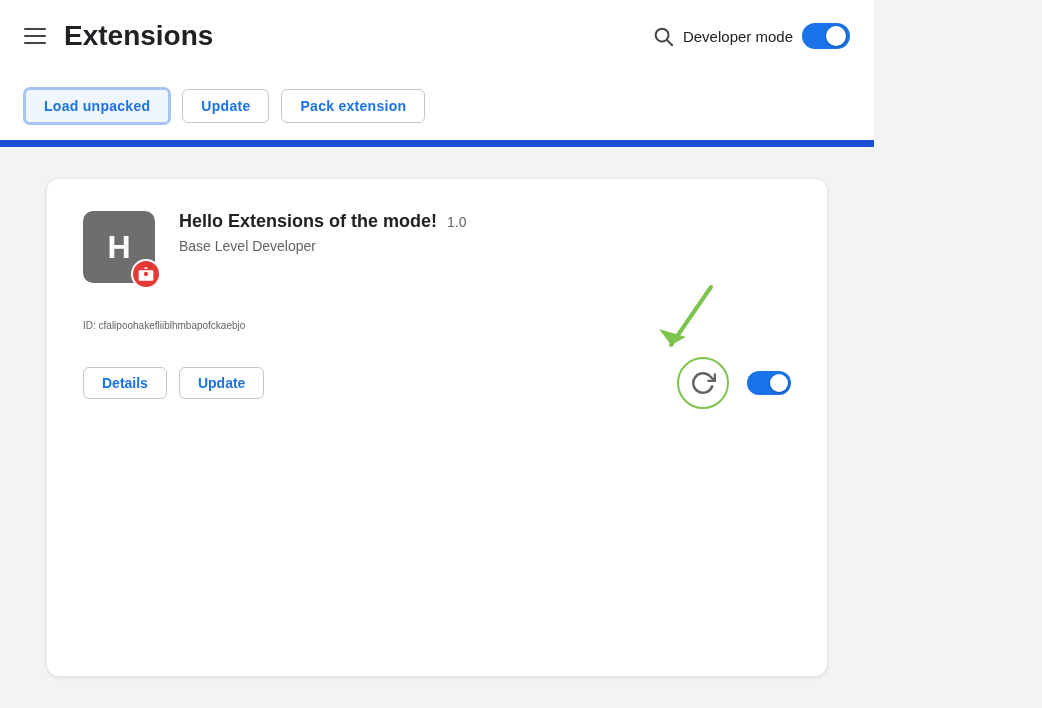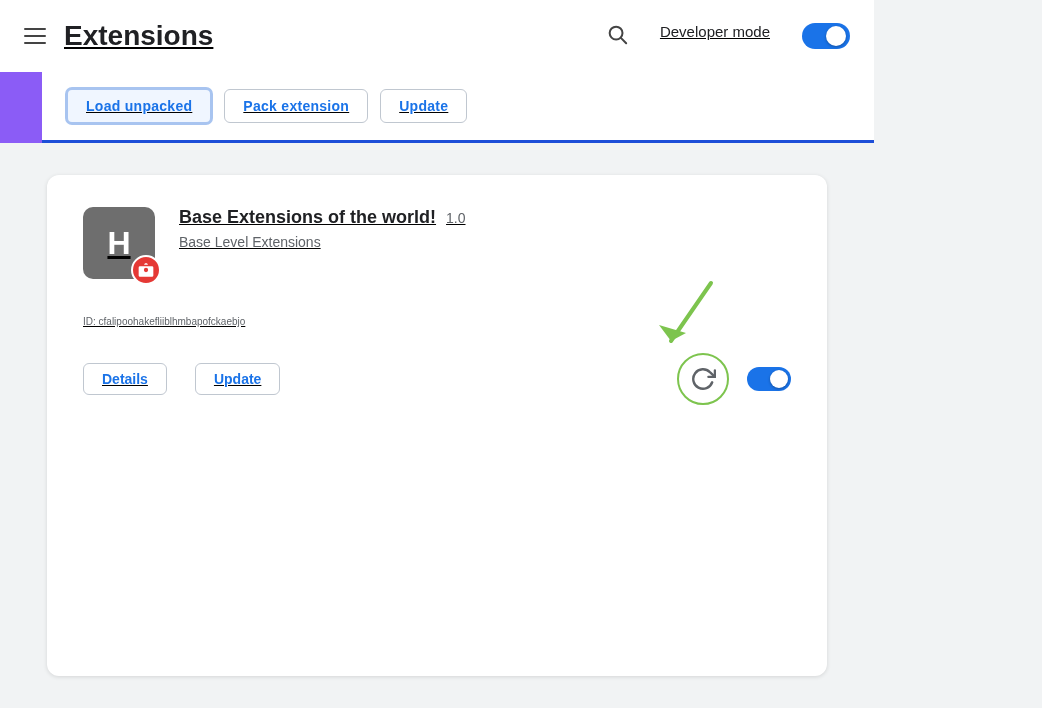--- a/index.html
+++ b/index.html
@@ -10,26 +10,25 @@
 
     body {
       font-family: 'Segoe UI', Arial, sans-serif;
       background: #f1f3f4;
       width: 1042px;
       height: 708px;
       overflow: hidden;
     }
 
     .page {
-      background: #8b5cf6;
+      background: #15803d;
       width: 874px;
       height: 708px;
       display: flex;
       flex-direction: column;
-      text-decoration: underline;
     }
 
     
     .header {
       display: flex;
       align-items: center;
       padding: 0 24px;
       height: 72px;
       background: #fff;
       border-bottom: none;
@@ -55,22 +54,22 @@
 
     .header-title {
       font-size: 28px;
       font-weight: 600;
       color: #202124;
       flex: 1;
     }
 
     .header-right {
       display: flex;
-      align-items: flex-start;
-      gap: 32px;
+      align-items: center;
+      gap: 9px;
     }
 
     .search-icon-wrap {
       color: #444;
       font-size: 20px;
       cursor: pointer;
       display: flex;
       align-items: center;
     }
 
@@ -106,23 +105,22 @@
       right: 4px;
       box-shadow: 0 1px 3px rgba(0,0,0,0.3);
     }
 
     
     .toolbar {
       display: flex;
       align-items: center;
       padding: 16px 24px;
       gap: 12px;
-      border-bottom: 3px solid #1d4ed8;
-      background: #fff;
-      margin-left: 42px;
+      border-bottom: 7px solid #1d4ed8;
+      background: #fff;
     }
 
     .toolbar-btn {
       padding: 8px 18px;
       border: 1.5px solid #c0c7d0;
       border-radius: 6px;
       background: #fff;
       color: #1a73e8;
       font-size: 14px;
       font-weight: 600;
@@ -238,21 +236,21 @@
     }
 
     .card-bottom {
       display: flex;
       align-items: center;
       justify-content: space-between;
     }
 
     .card-actions {
       display: flex;
-      gap: 28px;
+      gap: 12px;
     }
 
     .card-action-btn {
       padding: 7px 18px;
       border: 1.5px solid #c0c7d0;
       border-radius: 6px;
       background: #fff;
       color: #1a73e8;
       font-size: 14px;
       font-weight: 600;
@@ -339,46 +337,46 @@
           <line x1="16.5" y1="16.5" x2="22" y2="22"></line>
         </svg>
       </div>
       <span class="developer-mode-label">Developer mode</span>
       <div class="toggle-switch"></div>
     </div>
   </div>
 
   <div class="toolbar">
     <button class="toolbar-btn active">Load unpacked</button>
+    <button class="toolbar-btn">Update</button>
     <button class="toolbar-btn">Pack extension</button>
-    <button class="toolbar-btn">Update</button>
   </div>
 
   <div class="main-content">
 
     <div class="extension-card">
 
       <div class="card-top">
         <div class="ext-icon-wrap">
           <div class="ext-icon-main">
             <span>H</span>
           </div>
           <div class="ext-icon-badge">
 
             <svg class="badge-camera" viewBox="0 0 24 24" fill="white">
               <path d="M12 15.2A3.2 3.2 0 1 1 15.2 12 3.2 3.2 0 0 1 12 15.2zm9-9H3a2 2 0 0 0-2 2v12a2 2 0 0 0 2 2h18a2 2 0 0 0 2-2V8.2A2 2 0 0 0 21 6.2zM9 4l1.5-2h3L15 4z"></path>
             </svg>
           </div>
         </div>
         <div class="ext-info">
           <div class="ext-name-row">
-            <span class="ext-name">Base Extensions of the world!</span>
+            <span class="ext-name">Hello Extensions of the mode!</span>
             <span class="ext-version">1.0</span>
           </div>
-          <div class="ext-description">Base Level Extensions</div>
+          <div class="ext-description">Base Level Developer</div>
         </div>
       </div>
 
       <div class="card-id-row">
         <span class="ext-id">ID: cfalipoohakefliiblhmbapofckaebjo</span>
       </div>
 
       <div class="card-bottom">
         <div class="card-actions">
           <button class="card-action-btn">Details</button>

